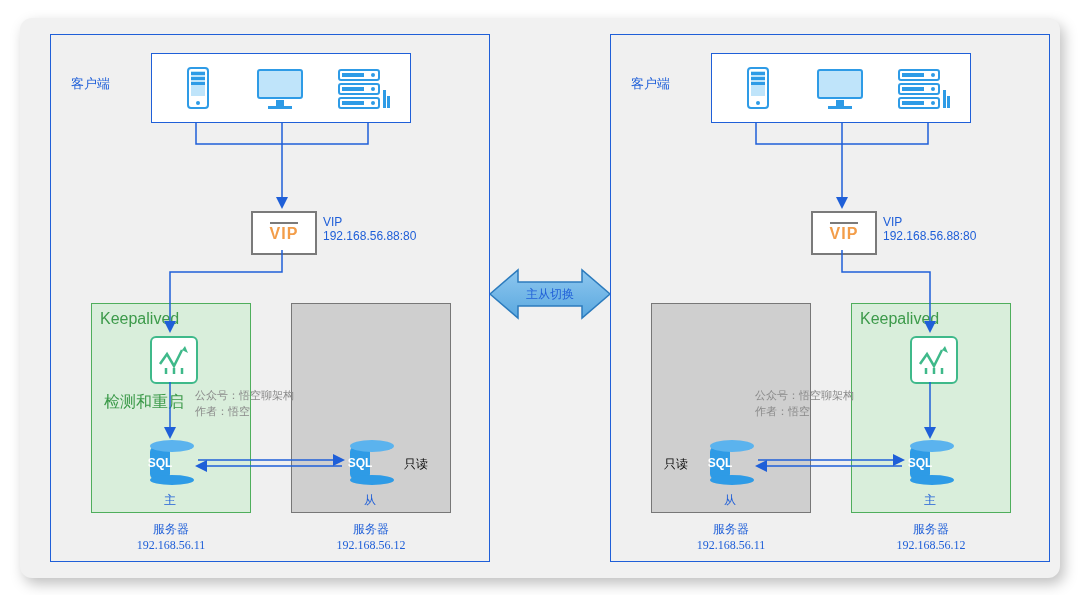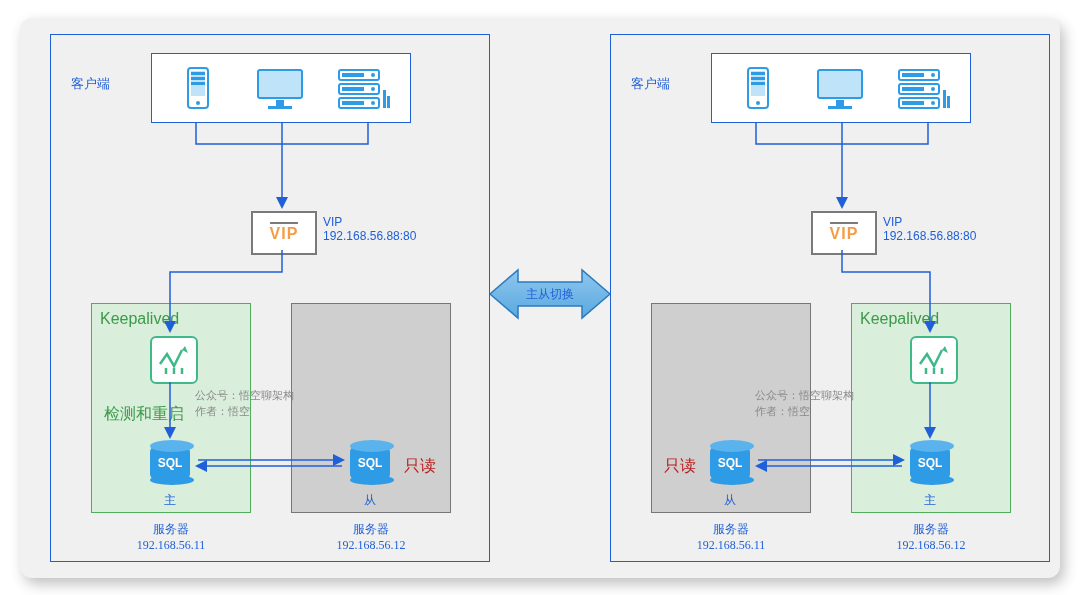--- a/index.html
+++ b/index.html
@@ -68,38 +68,38 @@
   .sub-gray  { background: #cfcfcf; border: 1.5px solid #777; }
   .green-label { color: #3c9a4a; font-size: 16px; }
   
   .monbox {
     width: 44px; height: 44px; border: 2px solid #3fb98a; border-radius: 6px; background: #fff;
     display: flex; align-items: center; justify-content: center;
   }
   
   .dbwrap { width: 44px; text-align: center; }
   .db {
-    width: 40px; height: 34px;
+    width: 20px; height: 34px;
     background: #2e9be6;
     border-radius: 6px;
     position: relative;
     display: flex; align-items:center; justify-content:center;
     color: #fff; font-weight: bold; font-size: 12px;
   }
   .db::before {
     content: ""; position: absolute; top: -6px; left: 0; width: 44px; height: 12px;
     background: #5bb3ee; border-radius: 50%;
   }
   .db::after {
     content: ""; position: absolute; bottom: -5px; left: 0; width: 44px; height: 10px;
     background: #2e9be6; border-radius: 50%;
   }
   .db span { position: relative; z-index: 2; }
   .role-blue { color: #1f5fd8; font-size: 12px; text-align:center; }
-  .role-red  { color: #b91c1c; font-size: 16px; }
+  .role-red  { color: #000000; font-size: 12px; }
   .srv-label { color: #1f5fd8; font-size: 12px; text-align: center; line-height: 1.4; font-family: Liberation Serif, serif; }
   .attrib { color: #8a8a8a; font-size: 11px; text-align: left; line-height: 1.5; }
   
   svg.overlay { position: absolute; left: 0; top: 0; width: 1040px; height: 560px; pointer-events: none; }
 </style>
 </head>
 <body>
 
 <div class="canvas">
 
@@ -167,21 +167,21 @@
       <div class="abs green-label" style="left:8px; top:6px;">Keepalived</div>
       <div class="abs monbox" style="left:58px; top:32px;">
         <svg width="32" height="32">
             <polyline points="2,20 9,10 16,22 24,6" fill="none" stroke="#3fb98a" stroke-width="2.5"></polyline>
             <path d="M24 6 l6 3 l-3 -7 z" fill="#3fb98a"></path>
             <line x1="8" y1="24" x2="8" y2="30" stroke="#3fb98a" stroke-width="2.5"></line>
             <line x1="16" y1="24" x2="16" y2="30" stroke="#3fb98a" stroke-width="2.5"></line>
             <line x1="24" y1="24" x2="24" y2="30" stroke="#3fb98a" stroke-width="2.5"></line>
           </svg>
       </div>
-      <div class="abs green-label" style="left:12px; top:100px;">检测和重启</div>
+      <div class="abs green-label" style="left:12px; top:88px;">检测和重启</div>
 
       <div class="abs dbwrap" style="left:58px; top:142px;">
         <div class="db">
             <span>SQL</span>
           </div>
       </div>
       <div class="abs role-blue" style="left:72px; top:188px;">主</div>
     </div>
 
     <div class="abs subbox sub-gray" style="left:240px; top:268px;">

